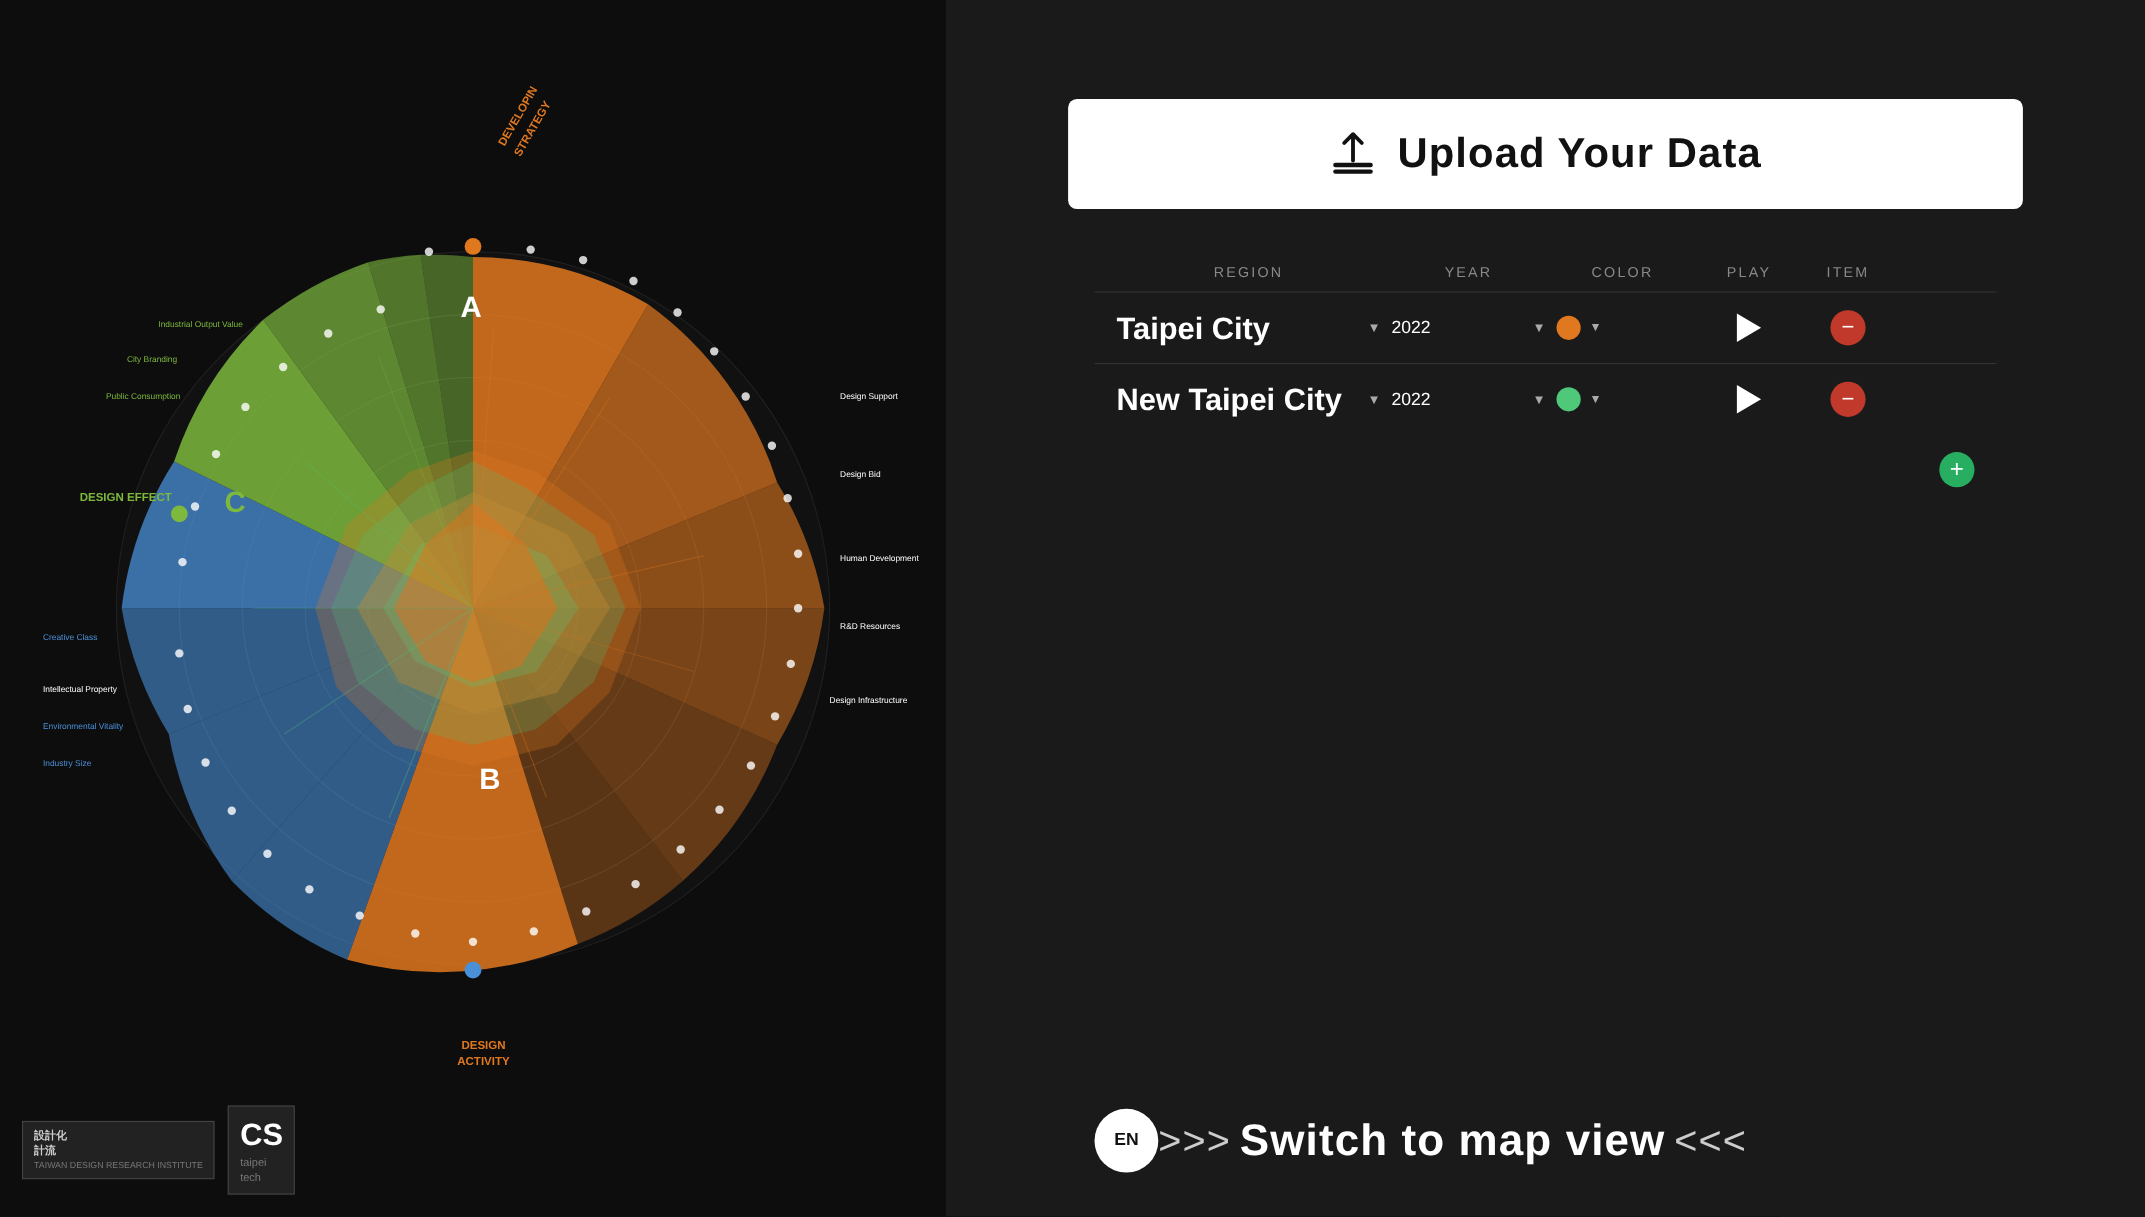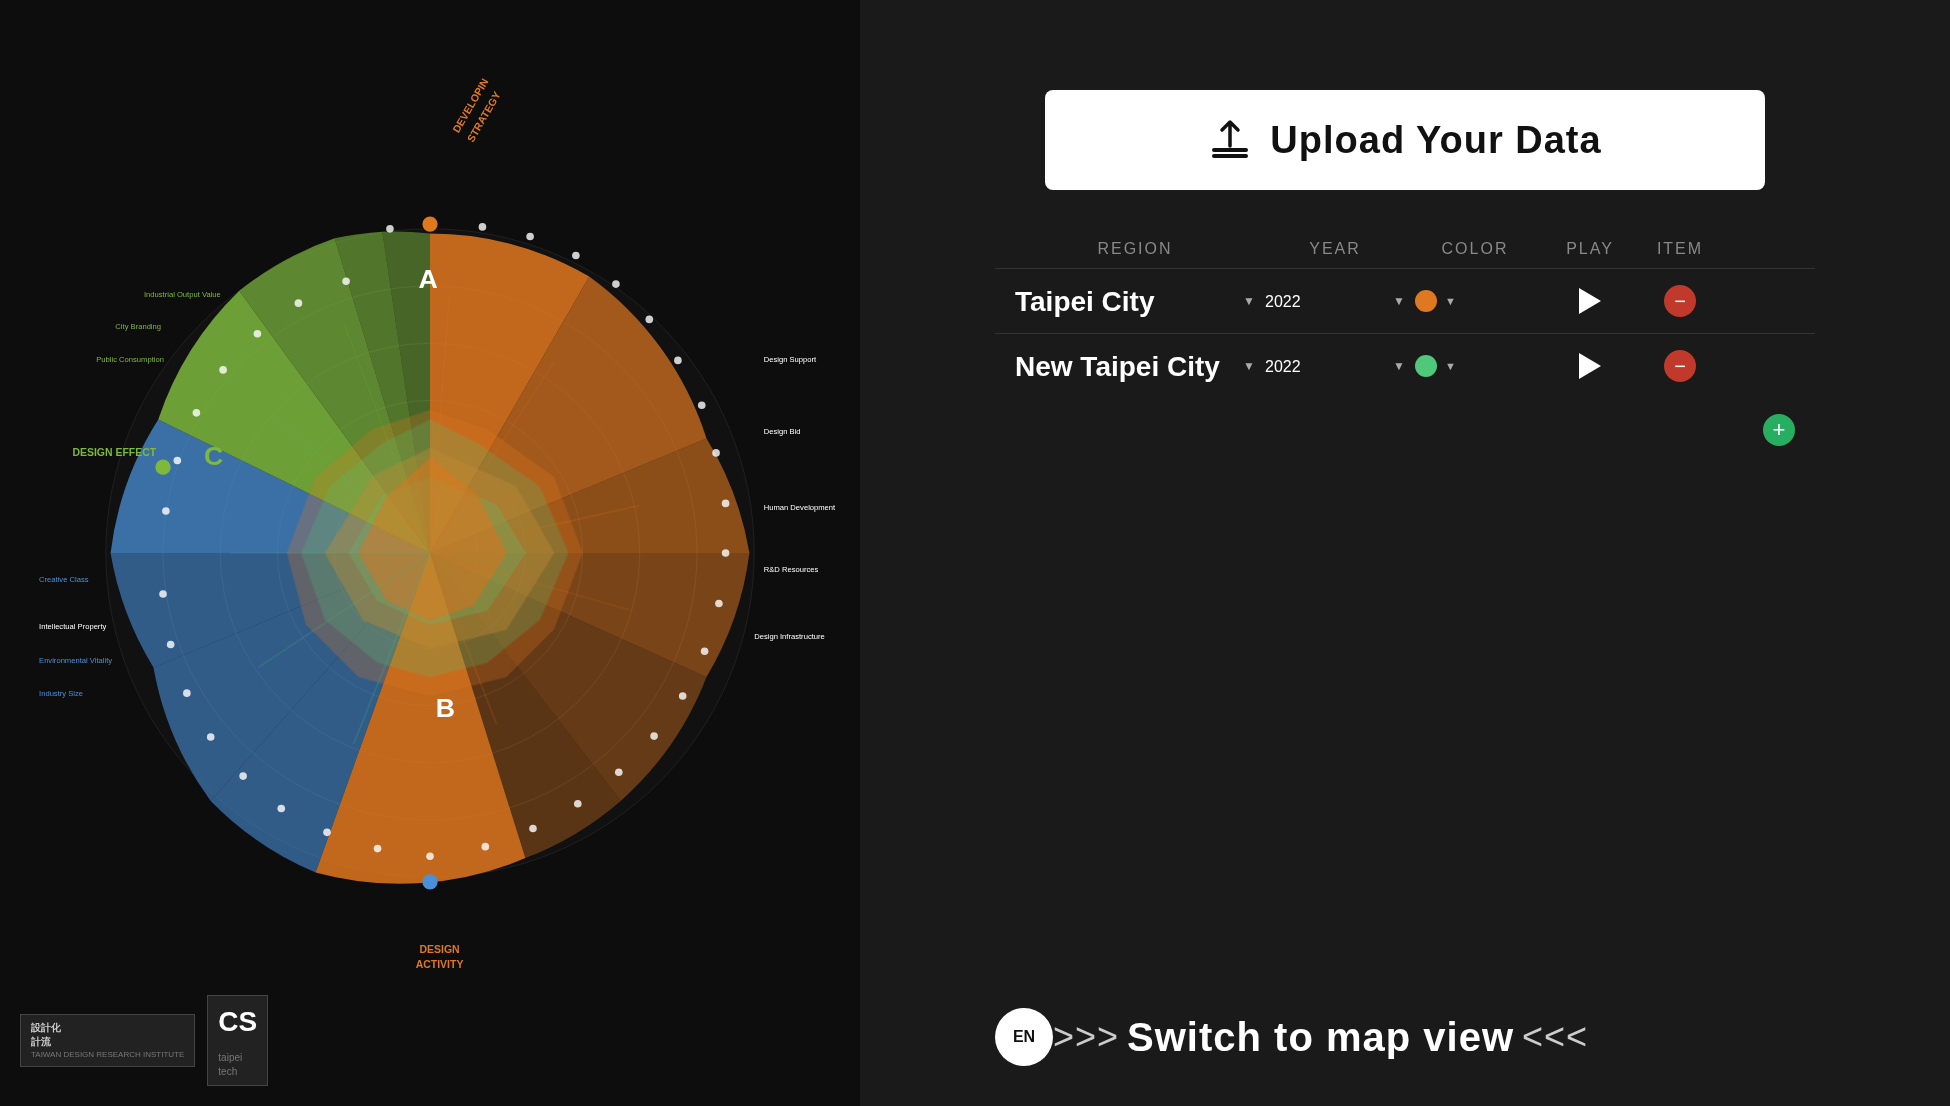--- a/index.html
+++ b/index.html
@@ -71,21 +71,21 @@
 
     .upload-btn {
       display: flex;
       align-items: center;
       justify-content: center;
       gap: 18px;
       background: #fff;
       color: #111;
       border: none;
       border-radius: 8px;
-      width: 720px;
+      width: 868px;
       height: 100px;
       font-size: 38px;
       font-weight: 700;
       cursor: pointer;
       margin: 30px 0;
       letter-spacing: 1px;
     }
 
     .upload-icon {
       width: 44px;
@@ -96,21 +96,21 @@
       width: 820px;
       margin-top: 10px;
     }
 
     .table-header {
       display: grid;
       grid-template-columns: 240px 140px 120px 90px 70px;
       gap: 10px;
       padding: 10px 20px;
       color: #888;
-      font-size: 16px;
+      font-size: 13px;
       letter-spacing: 2px;
       text-transform: uppercase;
     }
 
     .table-header > div {
       text-align: center;
     }
 
     .table-row {
       display: grid;
@@ -451,21 +451,21 @@
   </div>
 
   <div class="logos">
     <div class="logo-box">
       <div style="font-size:10px;color:#ccc;font-weight:bold;">設計化<br>計流</div>
       <div style="font-size:8px;color:#777;">TAIWAN
 DESIGN RESEARCH INSTITUTE</div>
     </div>
     <div class="logo-box">
       <div style="font-size:28px;color:#ffffff;font-weight:bold;">CS</div>
-      <div style="font-size:10px;color:#777;margin-top:10px;">taipei<br>tech</div>
+      <div style="font-size:10px;color:#777;">taipei<br>tech</div>
     </div>
   </div>
 </div>
 
 <div class="right-panel">
 
 
   <button class="upload-btn">
     <svg class="upload-icon" viewBox="0 0 44 44" fill="none" xmlns="http://www.w3.org/2000/svg">
       <rect x="4" y="30" width="36" height="4" rx="2" fill="#111"></rect>

